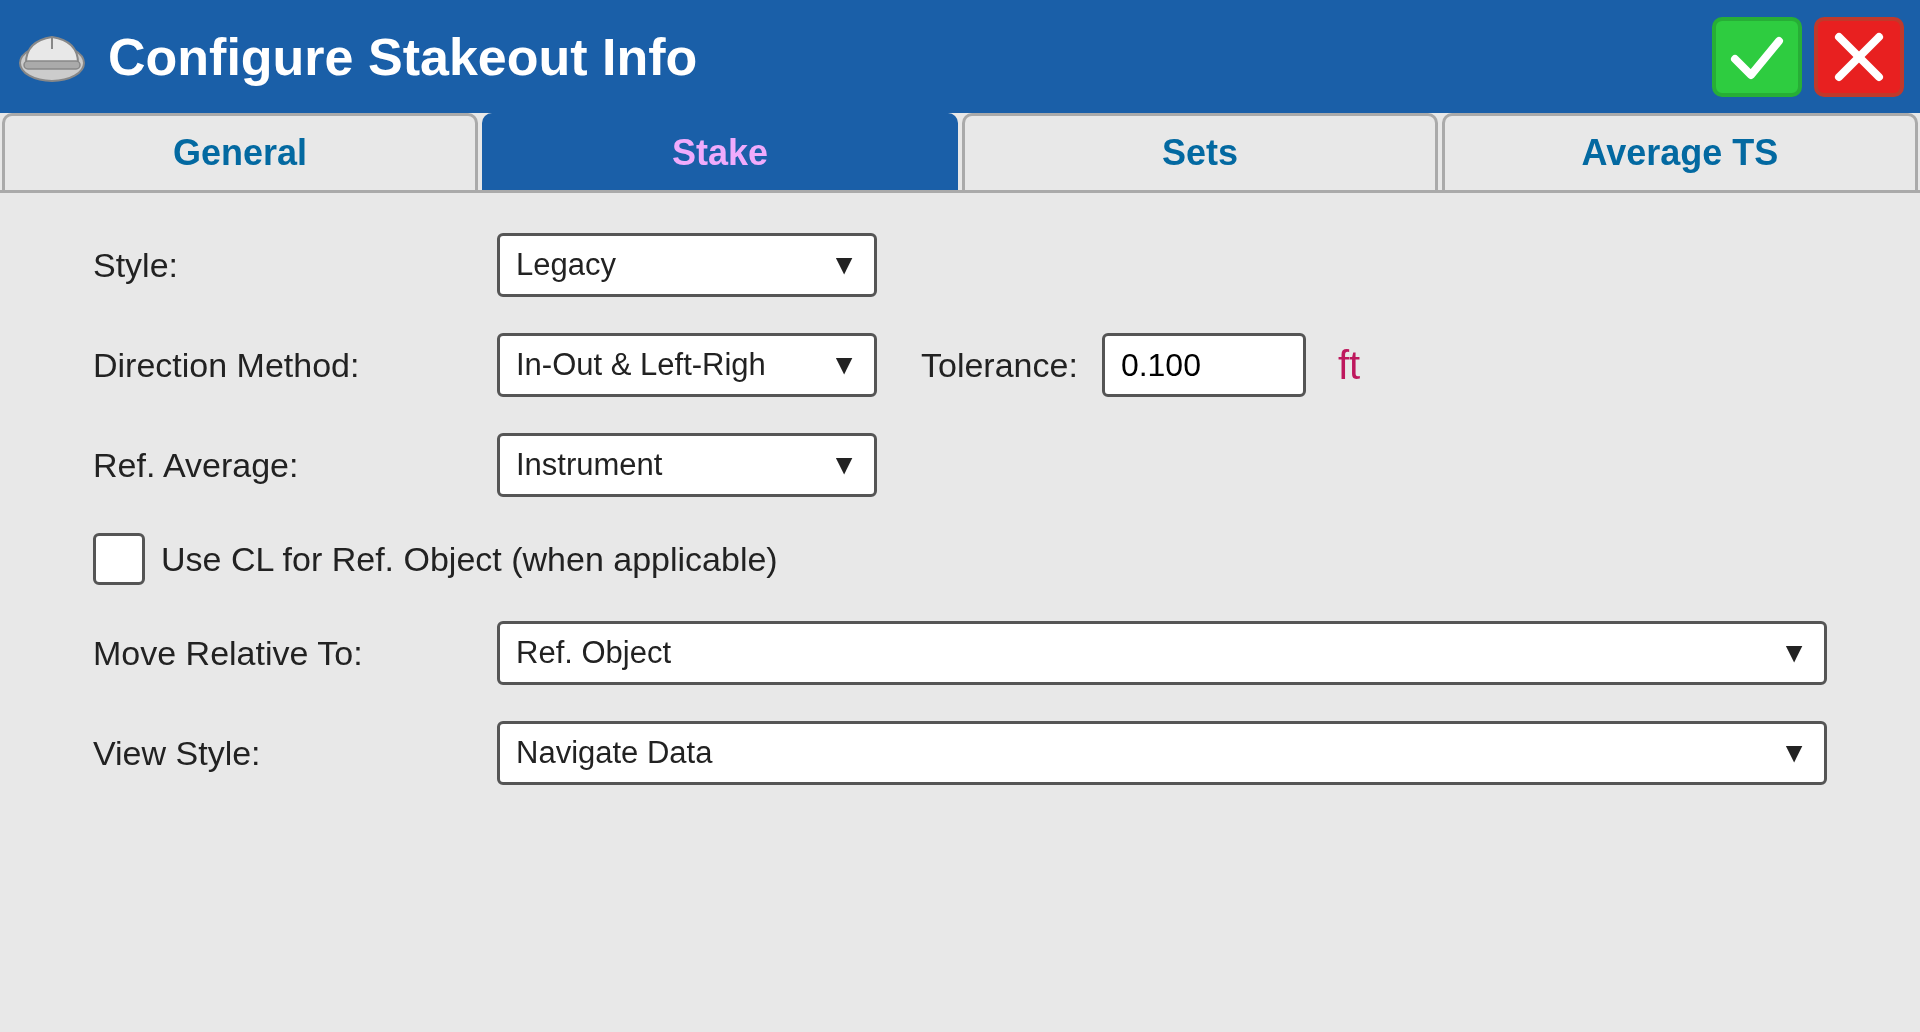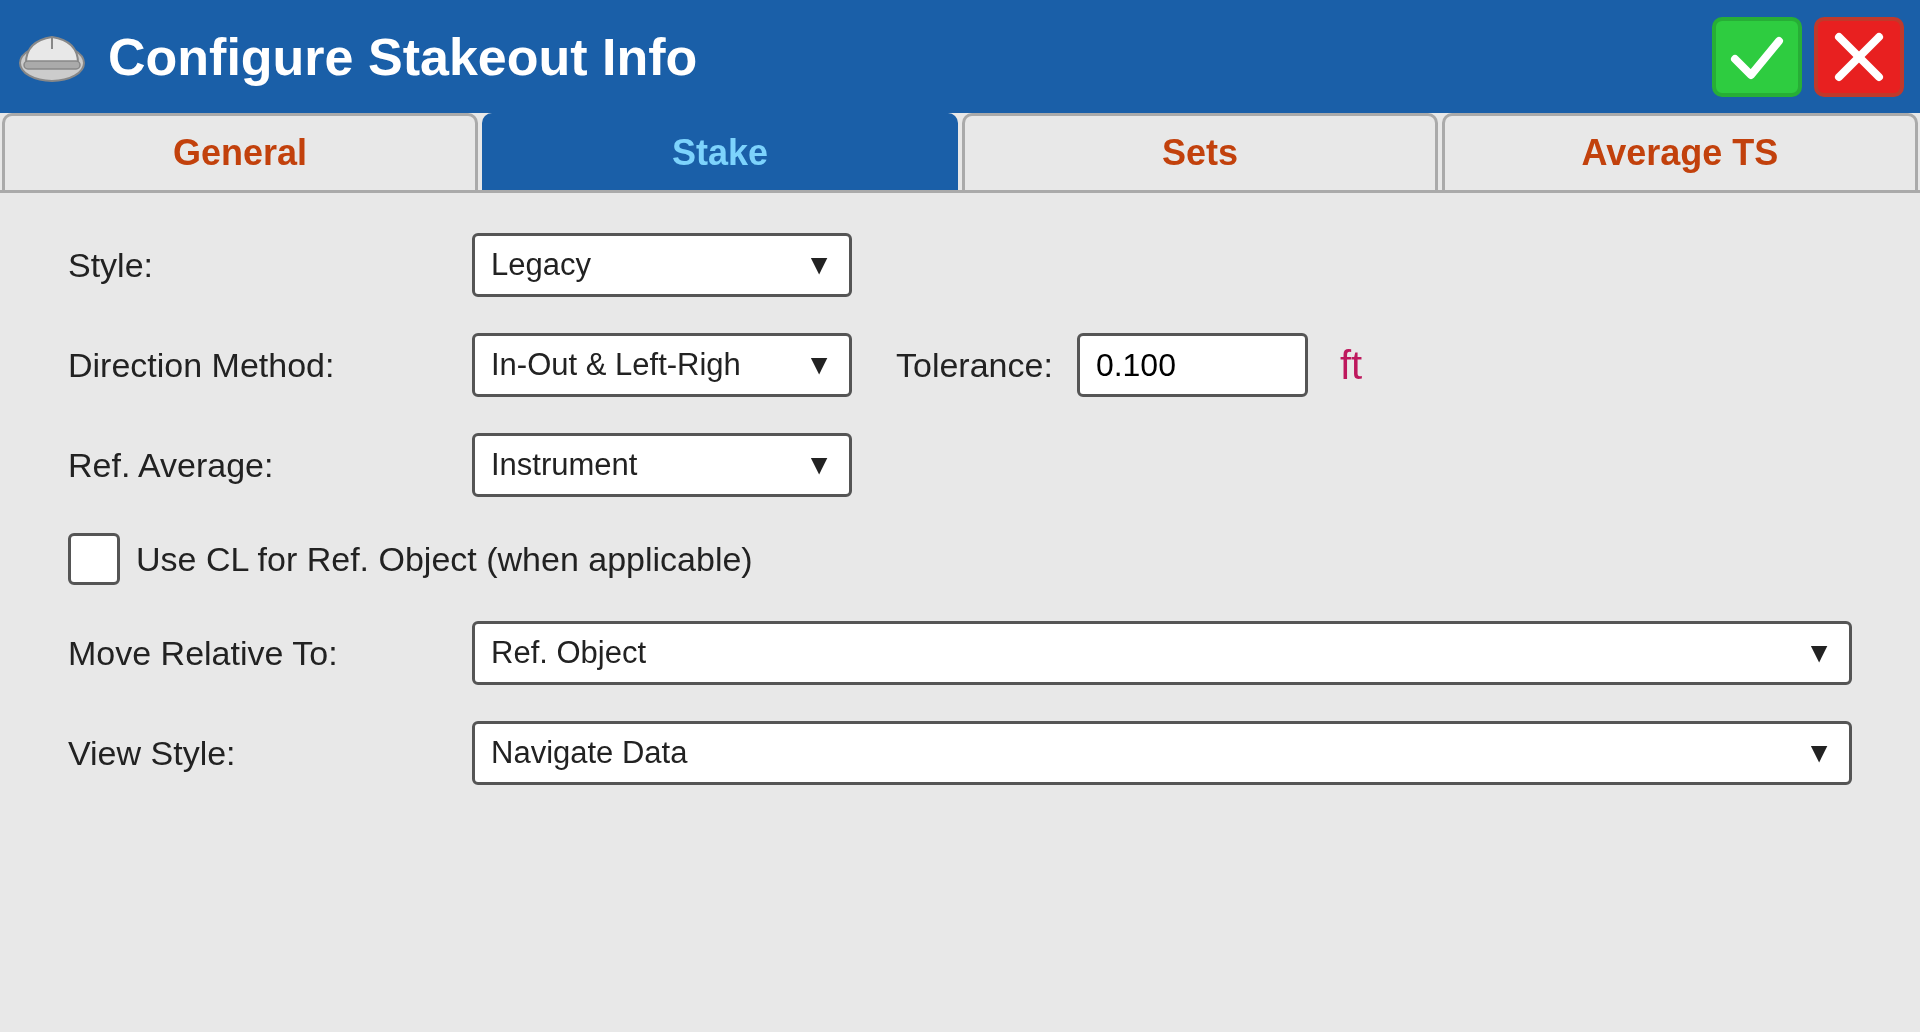--- a/index.html
+++ b/index.html
@@ -83,36 +83,36 @@
       flex: 1;
       display: flex;
       align-items: center;
       justify-content: center;
       font-size: 36px;
       font-weight: bold;
       border: 3px solid #aaa;
       border-bottom: none;
       cursor: pointer;
       background: #e8e8e8;
-      color: #c2410c;
+      color: #0369a1;
       border-radius: 10px 10px 0 0;
       margin: 0 2px;
     }
 
     .tab.active {
       background: #1a5fa8;
-      color: #7dd3fc;
+      color: #f0abfc;
       border-color: #1a5fa8;
     }
 
     
     .content {
       background: #e8e8e8;
       flex: 1;
-      padding: 40px 68px;
+      padding: 40px 93px;
       display: flex;
       flex-direction: column;
       gap: 36px;
     }
 
     
     .form-row {
       display: flex;
       align-items: center;
       gap: 24px;
@@ -157,21 +157,21 @@
       color: #222;
       margin-left: 20px;
     }
 
     .tolerance-input {
       border: 3px solid #555;
       border-radius: 6px;
       background: white;
       padding: 10px 16px;
       font-size: 32px;
-      width: 231px;
+      width: 204px;
       height: 64px;
       text-align: left;
     }
 
     .tolerance-unit {
       font-size: 40px;
       color: #be185d;
       margin-left: 8px;
     }
 

